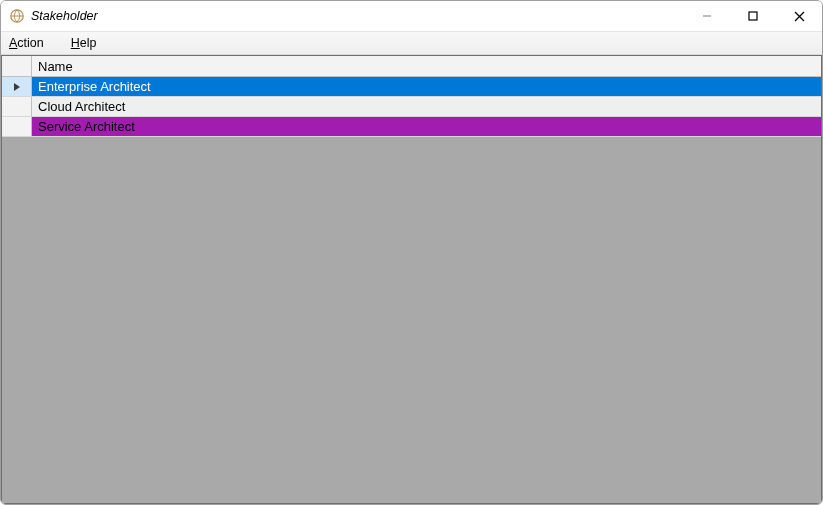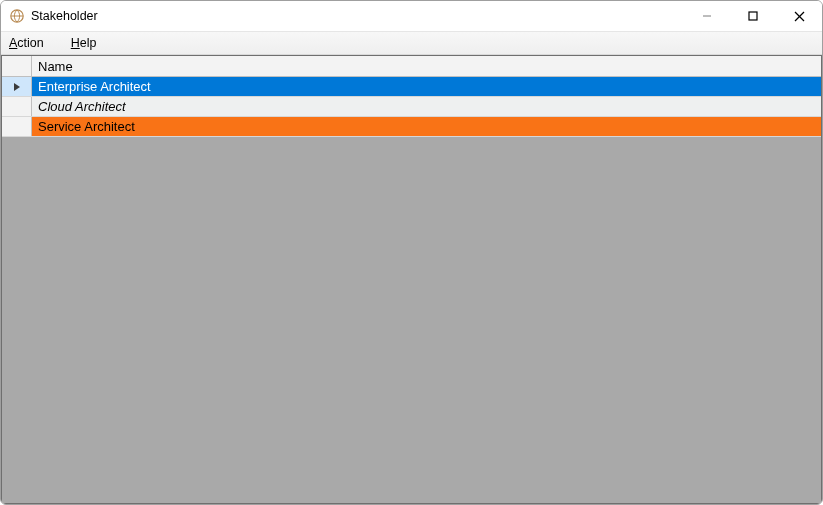--- a/index.html
+++ b/index.html
@@ -36,20 +36,21 @@
     height: 16px;
     margin-right: 6px;
     display: inline-flex;
     align-items: center;
     justify-content: center;
   }
   .titlebar .title {
     flex: 0 0 auto;
     color: #000;
     font-size: 12.5px;
+    font-style: italic;
   }
   .titlebar .spacer { flex: 1 1 auto; }
   .win-controls {
     display: flex;
     height: 100%;
   }
   .win-btn {
     width: 46px;
     height: 30px;
     display: flex;
@@ -109,41 +110,40 @@
   }
   .grid-rows {
     display: flex;
     flex-direction: column;
   }
   .grid-row {
     display: flex;
     height: 20px;
     box-sizing: border-box;
     border-bottom: 1px solid #d7d7d7;
-    background: #f97316;
+    background: #a21caf;
   }
   .grid-row .row-header {
     width: 30px;
     border-right: 1px solid #bfbfbf;
     box-sizing: border-box;
     background: #f3f3f3;
     display: flex;
     align-items: center;
     justify-content: center;
   }
   .grid-row.selected .row-header {
     background: #cfe6fb;
   }
   .grid-row.selected .cell {
     background: #0078d7;
     color: #ffffff;
   }
   .grid-row.alt .cell {
     background: #eef0f0;
-    font-style: italic;
   }
   .cell {
     flex: 1 1 auto;
     padding: 2px 6px;
     font-size: 13px;
     color: #000;
     display: flex;
     align-items: center;
   }
   .row-indicator svg { display: block; }

